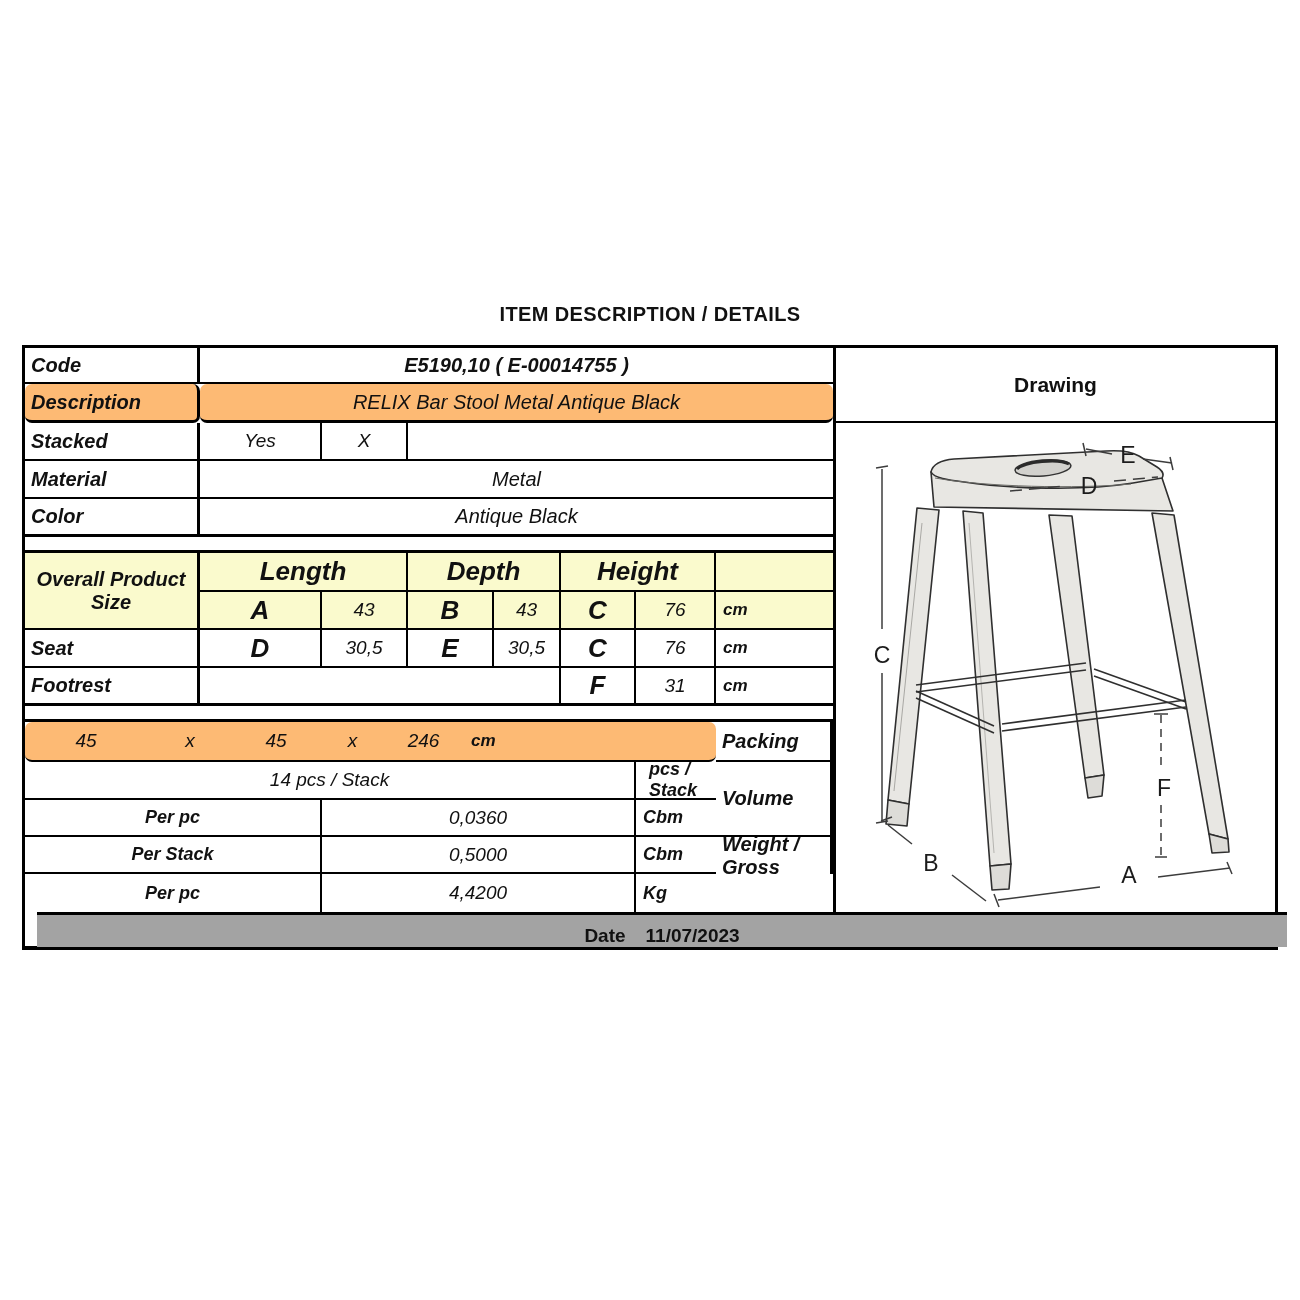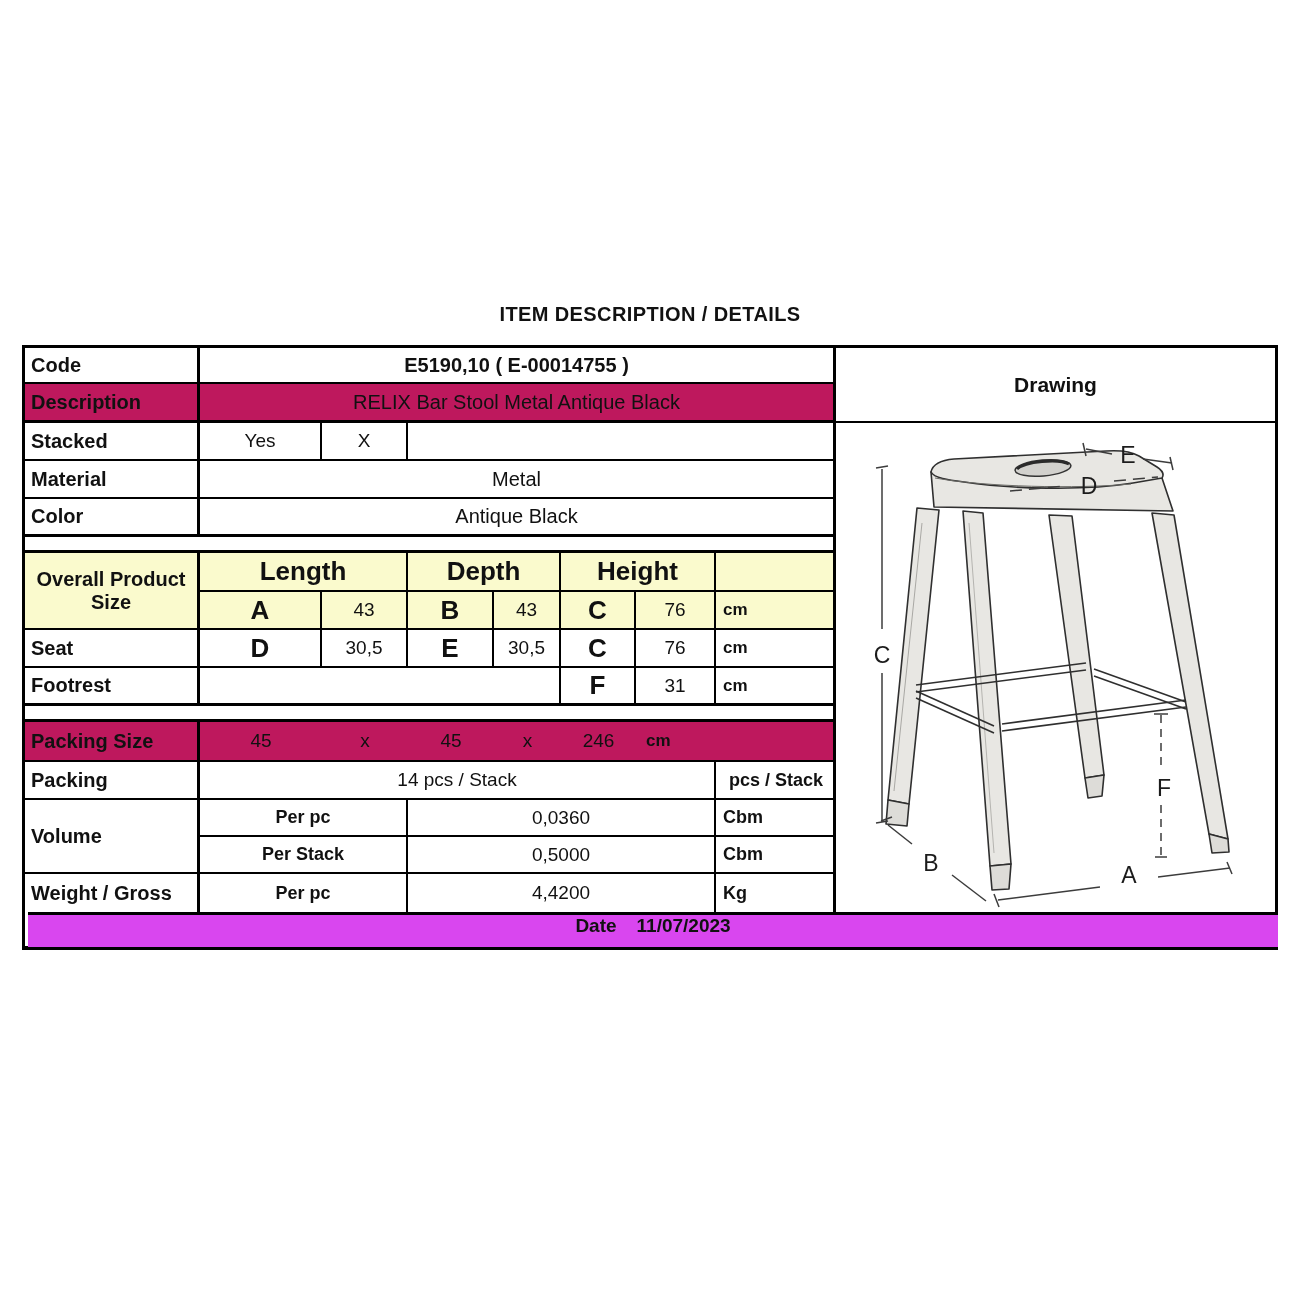--- a/index.html
+++ b/index.html
@@ -6,48 +6,48 @@
   .sheet{position:relative;width:1300px;height:1300px;background:#ffffff;
          font-family:"Liberation Sans",sans-serif;color:#111;}
   .doc-title{position:absolute;left:22px;top:303px;width:1256px;text-align:center;
              font-weight:700;font-size:20px;letter-spacing:.4px;}
   .frame{position:absolute;left:22px;top:345px;width:1256px;height:605px;
          border:3px solid #000;border-bottom-width:4px;box-sizing:border-box;background:#fff;}
   .tbl{position:absolute;left:0;top:0;width:808px;height:564px;display:grid;
        grid-template-columns:175px 122px 86px 86px 67px 75px 80px 117px;
        grid-template-rows:36px 39px 38px 38px 38px 16px 39px 38px 38px 38px 16px 40px 38px 37px 37px 38px;}
   .c{border-right:2px solid #000;border-bottom:2px solid #000;display:flex;align-items:center;
-     justify-content:center;font-size:19px;overflow:hidden;box-sizing:border-box;background:#fff;}
+     justify-content:center;font-size:19px;overflow:hidden;box-sizing:border-box;background:#fff;font-style:italic;}
   .lab{justify-content:flex-start;padding-left:6px;font-weight:700;font-size:20px;border-right-width:3px;}
   .labc{justify-content:center;text-align:center;font-weight:700;font-size:20px;
         border-right-width:3px;line-height:1.15;padding:0 4px;}
   .last{border-right:none;}
   .bb3{border-bottom-width:3px;}
   .bb0{border-bottom:none;}
   .bold{font-weight:700;font-size:26px;}
   .fs18b{font-weight:700;font-size:18px;}
-  .gray{background:#be185d;}
+  .gray{background:#fdba74;border-radius:7px;}
   .yellow{background:#FAFACD;}
   .unit{justify-content:flex-start;padding-left:7px;font-weight:700;font-size:17px;}
   .unit18{justify-content:flex-start;padding-left:7px;font-weight:700;font-size:18px;}
   .gap{grid-column:1/-1;border-right:none;border-bottom:3px solid #000;background:#fff;}
   .s2{grid-column:span 2}.s4{grid-column:span 4}.s5{grid-column:span 5}
   .s6{grid-column:span 6}.s7{grid-column:span 7}
   .r2{grid-row:span 2}
   .psz{justify-content:flex-start;padding:0;}
   .psz .sub{display:flex;align-items:center;justify-content:center;font-size:19px;height:100%;}
   .psz .sub.cmu{flex:1;justify-content:flex-start;padding-left:10px;font-weight:700;font-size:17px;}
   .drawpanel{position:absolute;left:808px;top:0;width:442px;height:564px;
              border-left:3px solid #000;box-sizing:border-box;background:#fff;}
   .drawhead{height:75px;border-bottom:2px solid #000;box-sizing:border-box;display:flex;
             align-items:center;justify-content:center;font-weight:700;font-size:21px;}
   .drawbody{height:487px;}
-  .daterow{position:absolute;left:3px;top:564px;width:1250px;height:35px;border-top:3px solid #000;
-           box-sizing:border-box;display:flex;align-items:flex-start;justify-content:center;gap:20px;
-           font-weight:700;font-size:19px;background:#d946ef;}
+  .daterow{position:absolute;left:12px;top:564px;width:1250px;height:35px;border-top:3px solid #000;
+           box-sizing:border-box;display:flex;align-items:flex-end;justify-content:center;gap:20px;
+           font-weight:700;font-size:19px;background:#a3a3a3;}
   svg text{font-family:"Liberation Sans",sans-serif;font-size:23px;fill:#1c1c1c;}
 </style>
 </head>
 <body>
 
 <div class="sheet">
   <div class="doc-title">ITEM DESCRIPTION / DETAILS</div>
 
   <div class="frame">
     <div class="tbl">
@@ -95,21 +95,20 @@
       <div class="c unit last">cm</div>
 
       <div class="c lab bb3">Footrest</div>
       <div class="c s4 bb3"></div>
       <div class="c bold bb3">F</div>
       <div class="c bb3">31</div>
       <div class="c unit last bb3">cm</div>
 
       <div class="c gap"></div>
 
-      <div class="c lab gray">Packing Size</div>
       <div class="c s7 last gray psz">
         <span class="sub" style="width:122px">45</span>
         <span class="sub" style="width:86px">x</span>
         <span class="sub" style="width:86px">45</span>
         <span class="sub" style="width:67px">x</span>
         <span class="sub" style="width:75px">246</span>
         <span class="sub cmu">cm</span>
       </div>
 
       <div class="c lab">Packing</div>

